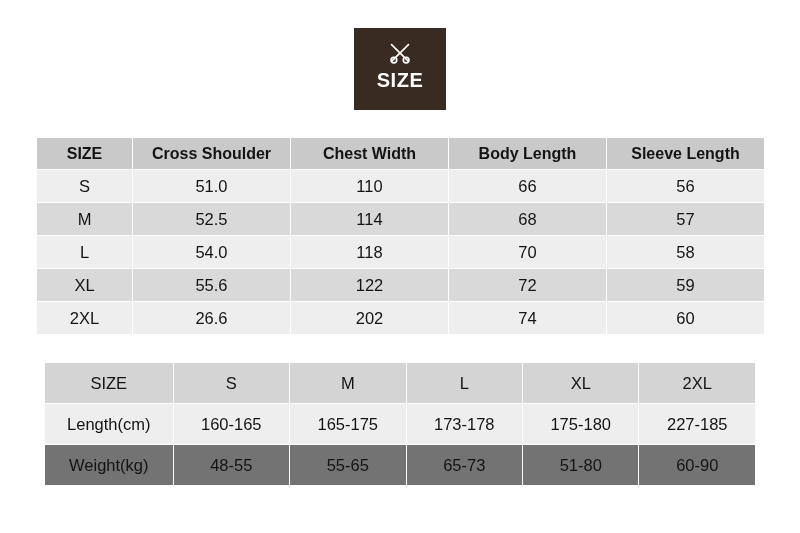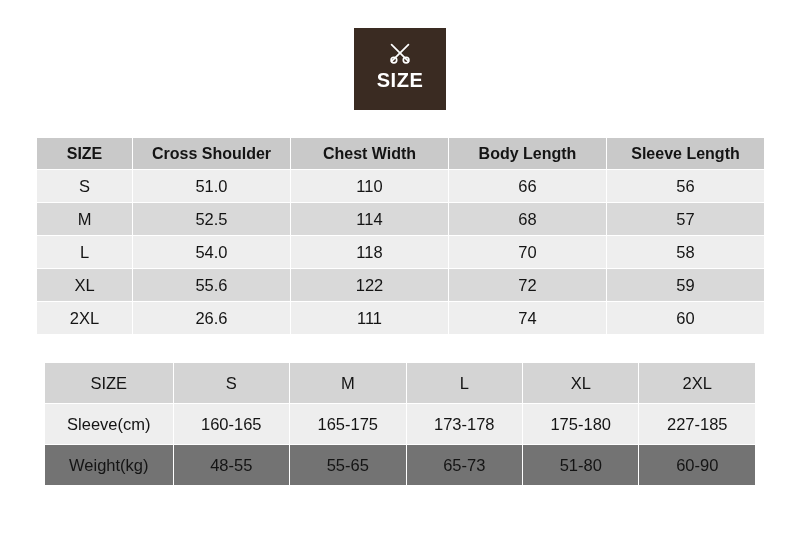--- a/index.html
+++ b/index.html
@@ -183,21 +183,21 @@
     <tr>
       <td>XL</td>
       <td>55.6</td>
       <td>122</td>
       <td>72</td>
       <td>59</td>
     </tr>
     <tr>
       <td>2XL</td>
       <td>26.6</td>
-      <td>111</td>
+      <td>202</td>
       <td>74</td>
       <td>60</td>
     </tr>
   </tbody>
 </table>
 
 <table class="table2">
   <colgroup>
     <col class="t2-c0">
       <col class="t2-cx">
@@ -211,21 +211,21 @@
       <th>SIZE</th>
       <th>S</th>
       <th>M</th>
       <th>L</th>
       <th>XL</th>
       <th>2XL</th>
     </tr>
   </thead>
   <tbody>
     <tr>
-      <td>Sleeve(cm)</td>
+      <td>Length(cm)</td>
       <td>160-165</td>
       <td>165-175</td>
       <td>173-178</td>
       <td>175-180</td>
       <td>227-185</td>
     </tr>
     <tr>
       <td>Weight(kg)</td>
       <td>48-55</td>
       <td>55-65</td>

